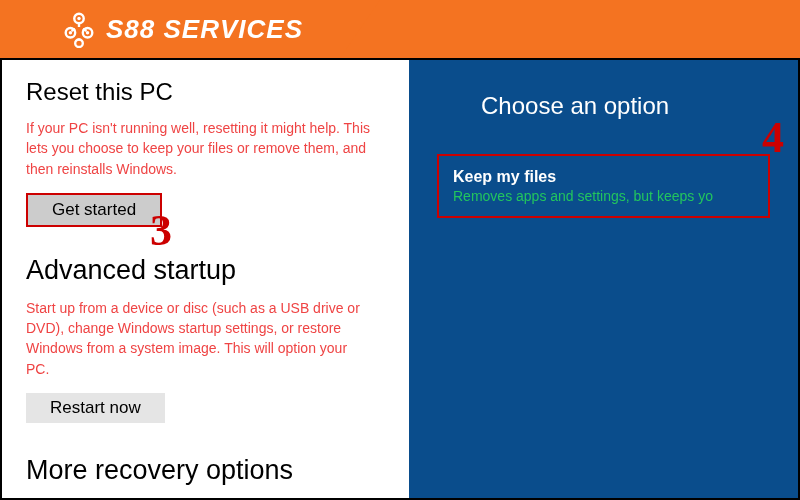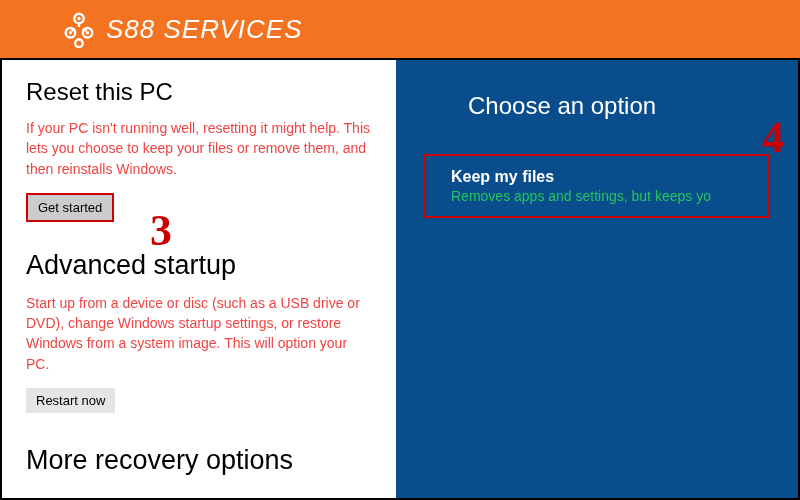--- a/index.html
+++ b/index.html
@@ -1,37 +1,37 @@
 <!DOCTYPE html>
 <html><head>
   <meta charset="utf-8">
   <style>
     * { box-sizing: border-box; margin: 0; padding: 0; }
     body { width: 800px; height: 500px; background: #f47321; font-family: "Segoe UI", Arial, sans-serif; overflow: hidden; }
 
     .banner { height: 58px; background: #f47321; display: flex; align-items: center; padding-left: 60px; position: relative; }
     .banner-shape2 { position: absolute; left: 0; top: 0; width: 430px; height: 58px; background: #f47321; clip-path: polygon(0 0, 380px 0, 340px 100%, 0 100%); }
     .logo-icon { width: 38px; height: 38px; margin-right: 8px; position: relative; z-index: 2; }
-    .brand-text { color: #fff; font-size: 26px; font-weight: 400; letter-spacing: 1px; font-style: italic; position: relative; z-index: 2; }
+    .brand-text { color: #fff; font-size: 26px; font-weight: 700; letter-spacing: 1px; font-style: italic; position: relative; z-index: 2; }
 
-    .content { display: flex; height: 442px; background: #fff; border: 2px solid #000; }
+    .content { display: flex; height: 442px; background: #fff; border: 2px solid #000; gap: 13px; }
 
     .left-panel { width: 394px; background: #fff; padding: 18px 24px; overflow: hidden; position: relative; }
     .left-panel h1 { font-size: 24px; font-weight: 400; color: #000; margin-bottom: 12px; }
     .left-panel p { font-size: 14px; color: #ef4444; line-height: 1.45; margin-bottom: 14px; }
     .left-panel h2 { font-size: 27px; font-weight: 400; color: #000; margin-top: 28px; margin-bottom: 12px; }
-    .btn { display: inline-block; background: #ccc; border: none; padding: 5px 10px; font-size: 13px; color: #000; cursor: pointer; }
+    .btn { display: inline-block; background: #ccc; border: none; padding: 5px 24px; font-size: 17px; color: #000; cursor: pointer; }
     .btn.highlight { border: 2px solid #cc0000; }
     .btn.gray { background: #e5e5e5; }
     .step-num { position: absolute; color: #cc0000; font-size: 44px; font-weight: 700; font-family: Georgia, serif; }
     .step-3 { left: 148px; top: 145px; }
 
     .right-panel { flex: 1; background: #0a4d8c; padding: 32px 28px; color: #fff; overflow: hidden; position: relative; }
     .right-panel h1 { font-size: 24px; font-weight: 300; color: #fff; margin-bottom: 34px; margin-left: 44px; }
-    .option-box { border: 2px solid #fff; padding: 12px 25px; margin-bottom: 14px; cursor: pointer; }
+    .option-box { border: 2px solid #fff; padding: 12px 14px; margin-bottom: 14px; cursor: pointer; }
     .option-box.highlight { border: 2px solid #cc0000; }
     .option-title { font-size: 16px; font-weight: 600; margin-bottom: 2px; }
     .option-desc { font-size: 14px; color: #22c55e; white-space: nowrap; overflow: hidden; }
     .step-4 { right: 14px; top: 52px; }
   </style>
 </head>
 <body>
 
 <div class="banner">
   <div class="banner-shape2"></div>

